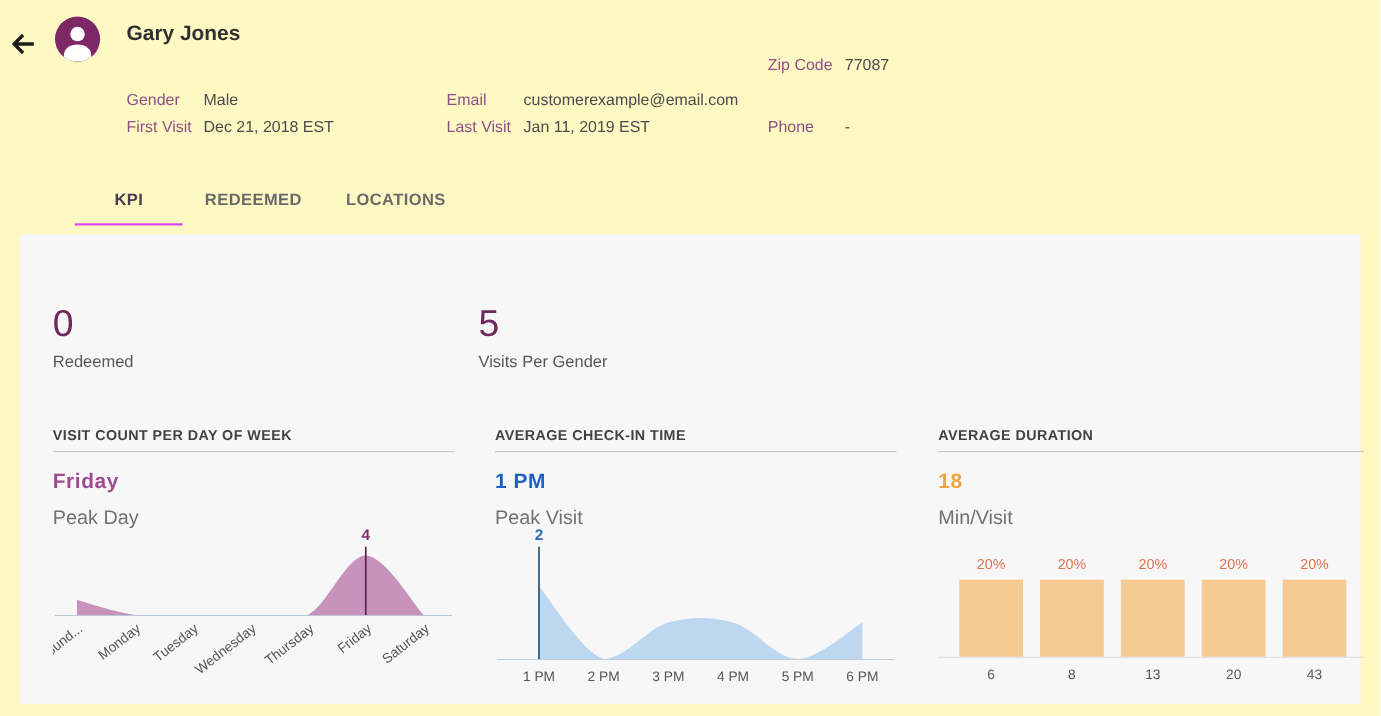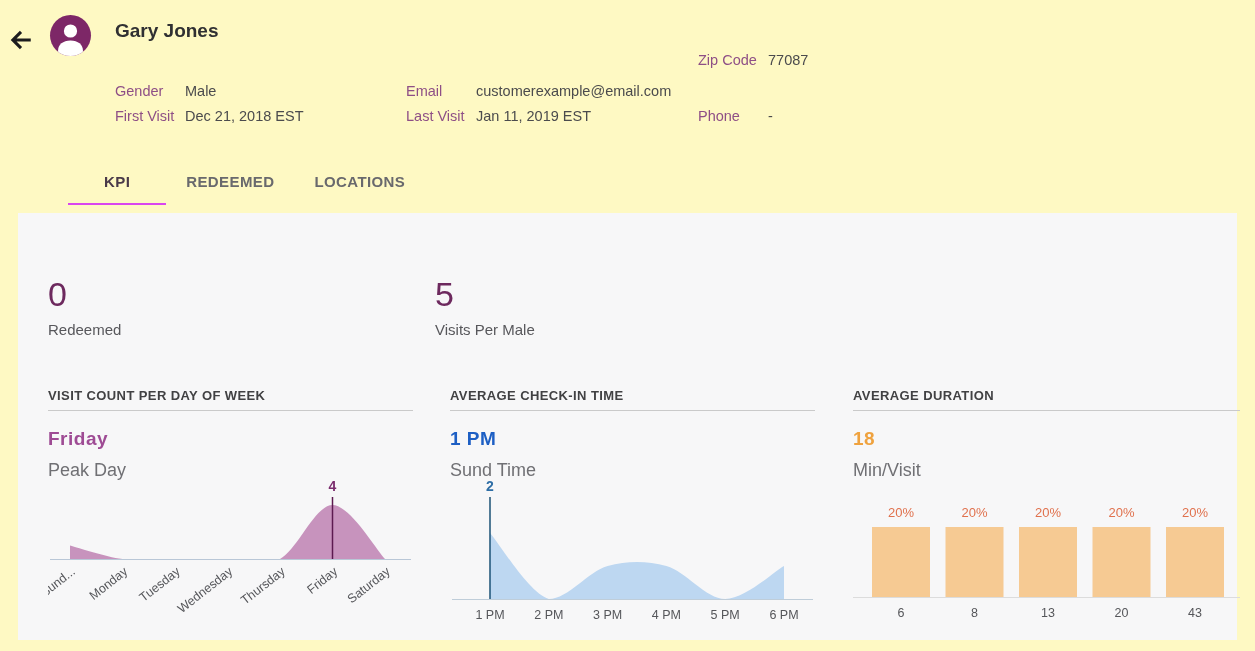--- a/index.html
+++ b/index.html
@@ -104,21 +104,21 @@
   </nav>
 
   <section class="panel">
     <div class="stats">
       <div class="stat">
         <div class="stat-value">0</div>
         <div class="stat-label">Redeemed</div>
       </div>
       <div class="stat">
         <div class="stat-value">5</div>
-        <div class="stat-label">Visits Per Male</div>
+        <div class="stat-label">Visits Per Gender</div>
       </div>
     </div>
 
     <div class="charts">
       <div class="chart-col c1">
         <div class="chart-title">VISIT COUNT PER DAY OF WEEK</div>
         <div class="chart-divider"></div>
         <div class="chart-big" style="color: rgb(158, 75, 148);">Friday</div>
         <div class="chart-sub">Peak Day</div>
         <svg class="chart-svg" id="chart0" width="365" height="156">
@@ -132,21 +132,21 @@
             <text transform="translate(185.5,98) rotate(-38)" text-anchor="end" font-size="12.5" fill="#55565a">Wednesday</text>
             <text transform="translate(238,98) rotate(-38)" text-anchor="end" font-size="12.5" fill="#55565a">Thursday</text>
             <text transform="translate(290.5,98) rotate(-38)" text-anchor="end" font-size="12.5" fill="#55565a">Friday</text>
             <text transform="translate(343,98) rotate(-38)" text-anchor="end" font-size="12.5" fill="#55565a">Saturday</text>
           </svg>
       </div>
       <div class="chart-col c2">
         <div class="chart-title">AVERAGE CHECK-IN TIME</div>
         <div class="chart-divider"></div>
         <div class="chart-big" style="color: rgb(29, 95, 196);">1 PM</div>
-        <div class="chart-sub">Sund Time</div>
+        <div class="chart-sub">Peak Visit</div>
         <svg class="chart-svg" id="chart1" width="365" height="156">
             <line x1="2" y1="124.5" x2="363" y2="124.5" stroke="#bfcdd9" stroke-width="1"></line>
             <path d="M40,124 L40,58.0 C49.8,69.0 79.2,118.5 98.8,124.0 C118.4,124.0 138.0,96.5 157.6,91.0 C177.2,85.5 196.8,85.5 216.4,91.0 C236.0,96.5 255.6,124.0 275.2,124.0 C294.8,124.0 324.2,96.5 334.0,91.0 L334,124 Z" fill="#bdd7f1"></path>
             <line x1="40" y1="22" x2="40" y2="124" stroke="#1b5276" stroke-width="1.5"></line>
             <text x="40" y="16" text-anchor="middle" font-size="14" font-weight="bold" fill="#2e6ea6">2</text>
             <text x="40" y="144" text-anchor="middle" font-size="12.5" fill="#55565a">1 PM</text>
             <text x="98.8" y="144" text-anchor="middle" font-size="12.5" fill="#55565a">2 PM</text>
             <text x="157.6" y="144" text-anchor="middle" font-size="12.5" fill="#55565a">3 PM</text>
             <text x="216.39999999999998" y="144" text-anchor="middle" font-size="12.5" fill="#55565a">4 PM</text>
             <text x="275.2" y="144" text-anchor="middle" font-size="12.5" fill="#55565a">5 PM</text>

